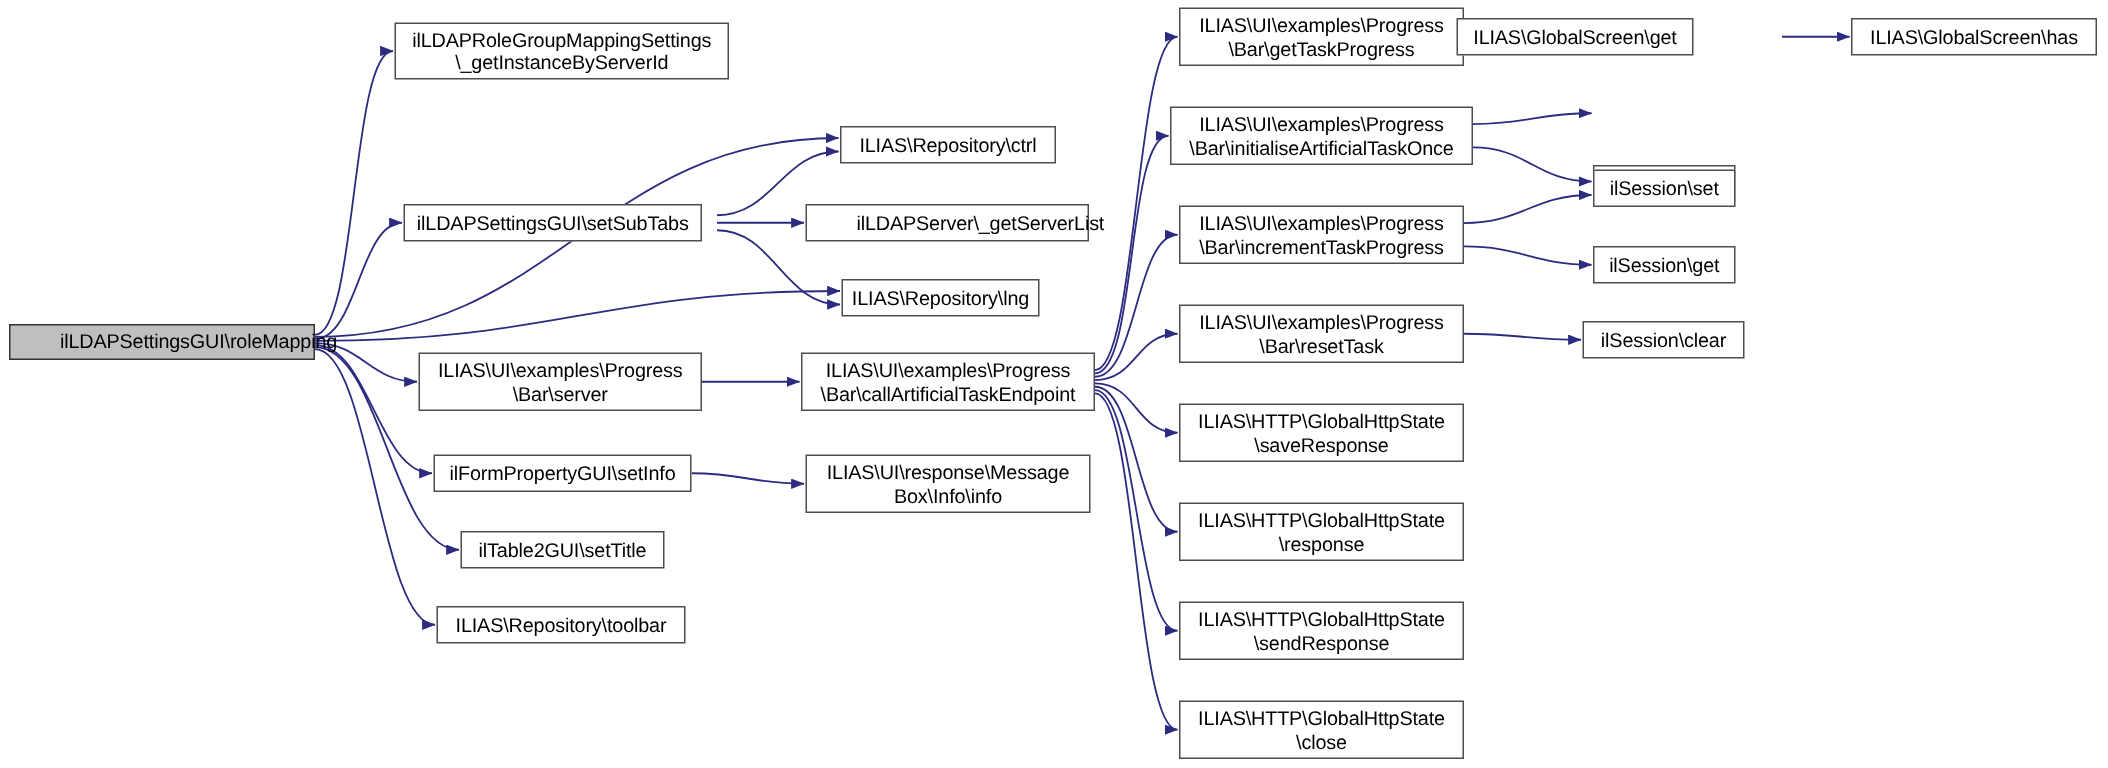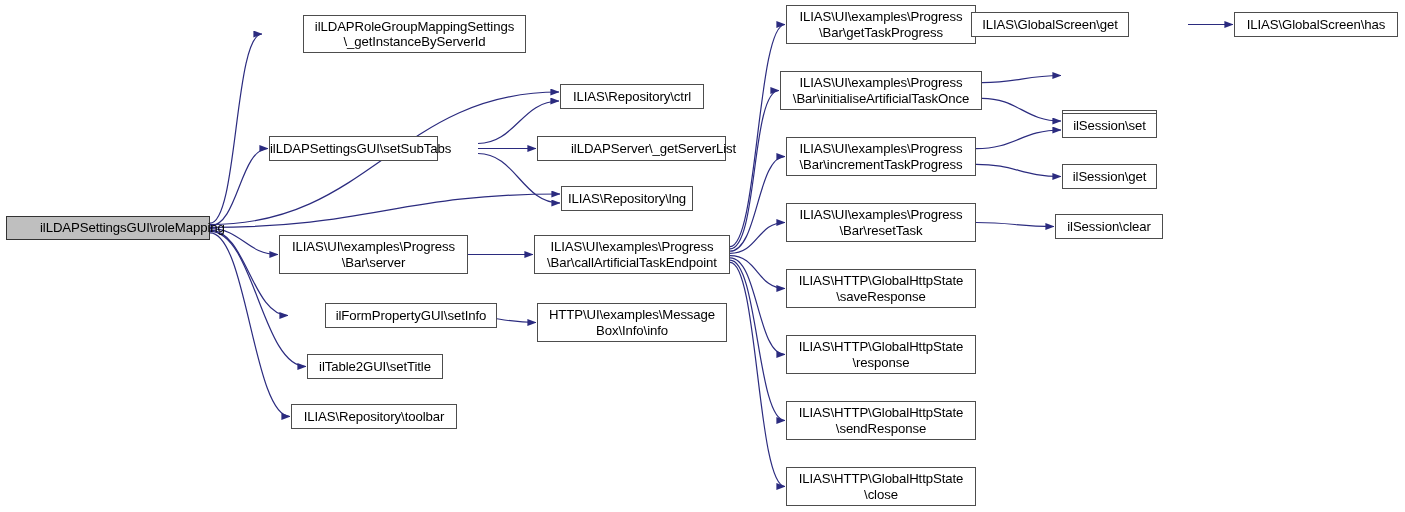--- a/index.html
+++ b/index.html
@@ -84,34 +84,34 @@
       <path d="M730,262.3 C758,262.3 757,486.5 785,486.5" fill="none" stroke="#2b2b7f" stroke-width="1.2" marker-end="url(#ah)"></path>
       <path d="M976,24.5 C1004,24.5 1001,24.5 1029,24.5" fill="none" stroke="#2b2b7f" stroke-width="1.2" marker-end="url(#ah)"></path>
       <path d="M982,82.7 C1018.34,82.7 1024.66,75.5 1061,75.5" fill="none" stroke="#2b2b7f" stroke-width="1.2" marker-end="url(#ah)"></path>
       <path d="M982,98.3 C1018.34,98.3 1024.66,121 1061,121" fill="none" stroke="#2b2b7f" stroke-width="1.2" marker-end="url(#ah)"></path>
       <path d="M976,148.7 C1015.1,148.7 1021.9,130 1061,130" fill="none" stroke="#2b2b7f" stroke-width="1.2" marker-end="url(#ah)"></path>
       <path d="M976,164.3 C1015.1,164.3 1021.9,176.5 1061,176.5" fill="none" stroke="#2b2b7f" stroke-width="1.2" marker-end="url(#ah)"></path>
       <path d="M976,222.5 C1011.88,222.5 1018.12,226.5 1054,226.5" fill="none" stroke="#2b2b7f" stroke-width="1.2" marker-end="url(#ah)"></path>
       <path d="M1188,24.5 C1216,24.5 1205,24.5 1233,24.5" fill="none" stroke="#2b2b7f" stroke-width="1.2" marker-end="url(#ah)"></path>
     </svg>
 <div class="node root" style="left: 6px; top: 216px; width: 204px; height: 24px;"><span class="lbl">ilLDAPSettingsGUI\roleMapping</span></div>
-    <div class="node" style="left: 263px; top: 15px; width: 223px; height: 38px; margin-left: 40px;"><span class="lbl">ilLDAPRoleGroupMappingSettings
+    <div class="node" style="left: 263px; top: 15px; width: 223px; height: 38px;"><span class="lbl">ilLDAPRoleGroupMappingSettings
 \_getInstanceByServerId</span></div>
-    <div class="node" style="left: 269px; top: 136px; width: 169px; height: 25px;"><span class="lbl">ilLDAPSettingsGUI\setSubTabs</span></div>
+    <div class="node" style="left: 269px; top: 136px; width: 199px; height: 25px;"><span class="lbl">ilLDAPSettingsGUI\setSubTabs</span></div>
     <div class="node" style="left: 279px; top: 235px; width: 189px; height: 39px;"><span class="lbl">ILIAS\UI\examples\Progress
 \Bar\server</span></div>
-    <div class="node" style="left: 289px; top: 303px; width: 172px; height: 25px; margin-left: 36px;"><span class="lbl">ilFormPropertyGUI\setInfo</span></div>
+    <div class="node" style="left: 289px; top: 303px; width: 172px; height: 25px;"><span class="lbl">ilFormPropertyGUI\setInfo</span></div>
     <div class="node" style="left: 307px; top: 354px; width: 136px; height: 25px;"><span class="lbl">ilTable2GUI\setTitle</span></div>
     <div class="node" style="left: 291px; top: 404px; width: 166px; height: 25px;"><span class="lbl">ILIAS\Repository\toolbar</span></div>
     <div class="node" style="left: 560px; top: 84px; width: 144px; height: 25px;"><span class="lbl">ILIAS\Repository\ctrl</span></div>
     <div class="node" style="left: 537px; top: 136px; width: 189px; height: 25px; padding-left: 33px;"><span class="lbl">ilLDAPServer\_getServerList</span></div>
     <div class="node" style="left: 561px; top: 186px; width: 132px; height: 25px;"><span class="lbl">ILIAS\Repository\lng</span></div>
     <div class="node" style="left: 534px; top: 235px; width: 196px; height: 39px;"><span class="lbl">ILIAS\UI\examples\Progress
 \Bar\callArtificialTaskEndpoint</span></div>
-    <div class="node" style="left: 537px; top: 303px; width: 190px; height: 39px;"><span class="lbl">HTTP\UI\examples\Message
+    <div class="node" style="left: 537px; top: 303px; width: 190px; height: 39px;"><span class="lbl">ILIAS\UI\response\Message
 Box\Info\info</span></div>
     <div class="node" style="left: 786px; top: 5px; width: 190px; height: 39px;"><span class="lbl">ILIAS\UI\examples\Progress
 \Bar\getTaskProgress</span></div>
     <div class="node" style="left: 780px; top: 71px; width: 202px; height: 39px;"><span class="lbl">ILIAS\UI\examples\Progress
 \Bar\initialiseArtificialTaskOnce</span></div>
     <div class="node" style="left: 786px; top: 137px; width: 190px; height: 39px;"><span class="lbl">ILIAS\UI\examples\Progress
 \Bar\incrementTaskProgress</span></div>
     <div class="node" style="left: 786px; top: 203px; width: 190px; height: 39px;"><span class="lbl">ILIAS\UI\examples\Progress
 \Bar\resetTask</span></div>
     <div class="node" style="left: 786px; top: 269px; width: 190px; height: 39px;"><span class="lbl">ILIAS\HTTP\GlobalHttpState

